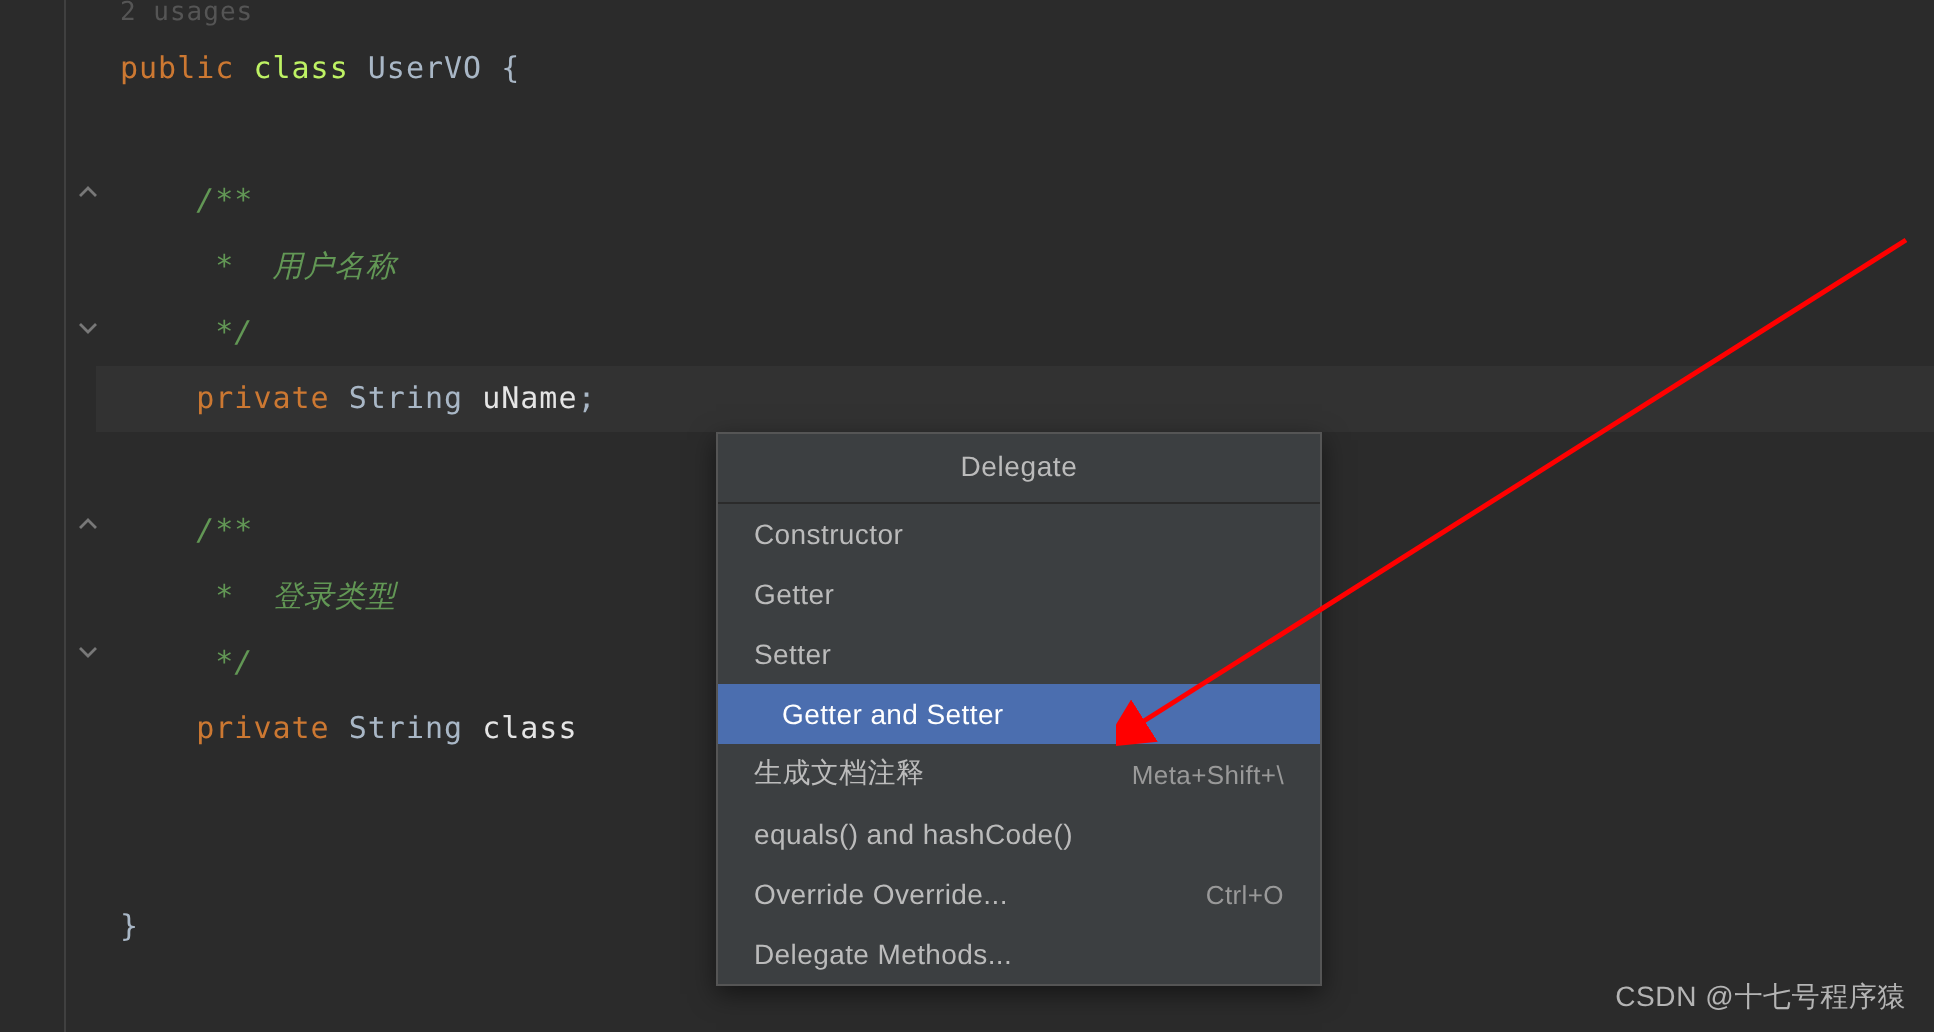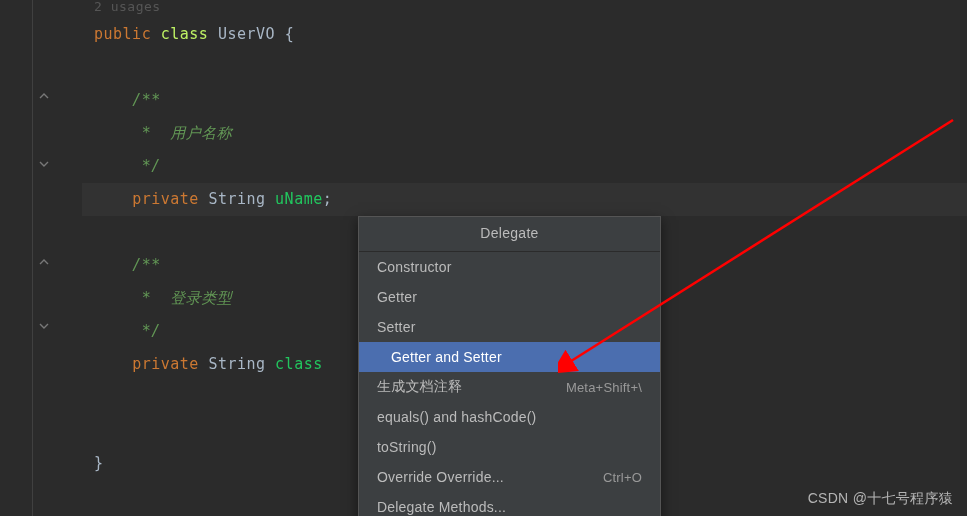--- a/index.html
+++ b/index.html
@@ -9,21 +9,20 @@
       font-size: 15px;
       color: #a9b7c6;
       width: 967px;
       height: 516px;
       overflow: hidden;
       position: relative;
     }
     .editor {
       display: flex;
       height: 100%;
-      gap: 34px;
     }
     .gutter {
       width: 48px;
       background: #2b2b2b;
       position: relative;
       flex-shrink: 0;
     }
     .gutter-line {
       position: absolute;
       left: 32px;
@@ -56,21 +55,21 @@
     }
     .line.current {
       background: #323232;
     }
     .usages { color: #606060; font-size: 13px; opacity: 0.8; }
     .kw-public { color: #cc7832; }
     .kw-class { color: #bef264; }
     .kw-private { color: #cc7832; }
     .type { color: #a9b7c6; }
     .classname { color: #a9b7c6; }
-    .fieldname { color: #22c55e; }
+    .fieldname { color: #e5e5e5; }
     .brace { color: #a9b7c6; }
     .comment { color: #629755; font-style: italic; }
     .popup {
       position: absolute;
       left: 358px;
       top: 216px;
       width: 303px;
       background: #3c3f41;
       border: 1px solid #555555;
       box-shadow: 0 4px 12px rgba(0,0,0,0.5);
@@ -182,23 +181,20 @@
         <span>Getter and Setter</span>
       </div>
       <div class="popup-item">
         <span>生成文档注释</span>
         <span class="shortcut">Meta+Shift+\</span>
       </div>
       <div class="popup-item">
         <span>equals() and hashCode()</span>
       </div>
       <div class="popup-item">
-        <span>toString()</span>
-      </div>
-      <div class="popup-item">
         <span>Override Override...</span>
         <span class="shortcut">Ctrl+O</span>
       </div>
       <div class="popup-item">
         <span>Delegate Methods...</span>
       </div>
     </div>
 </div>
 
 <svg class="arrow" width="400" height="260">

